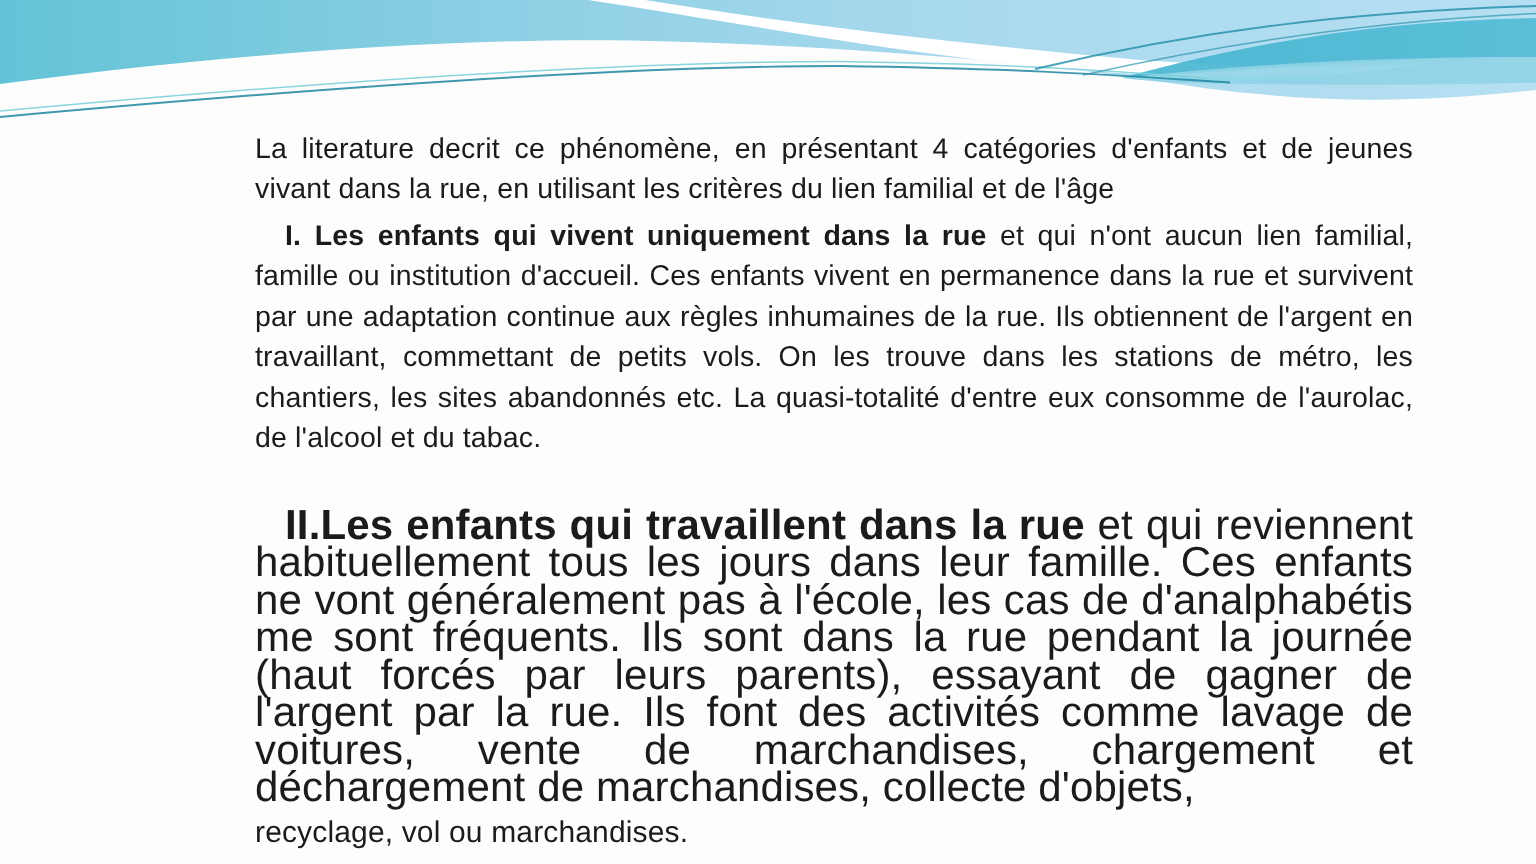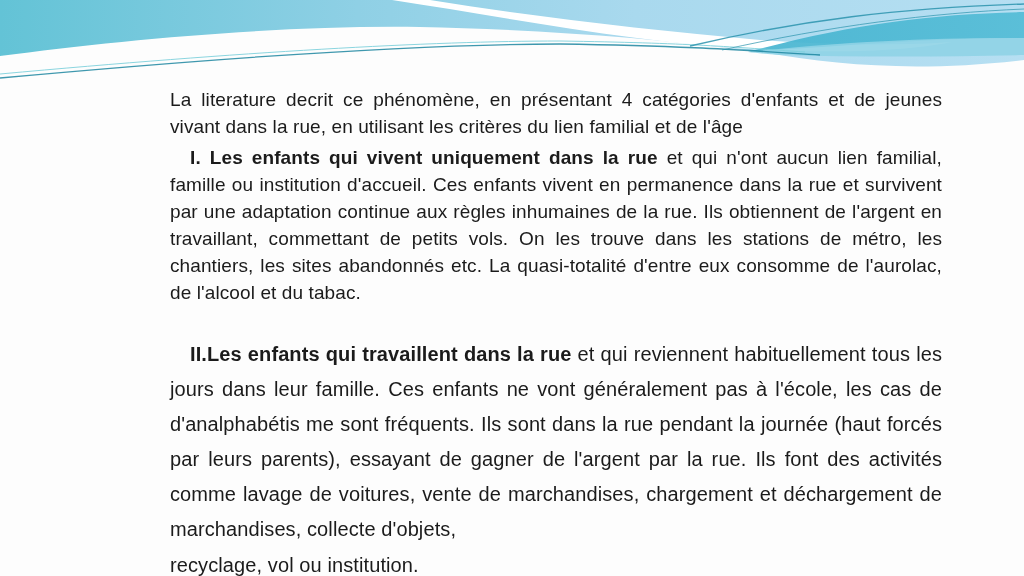--- a/index.html
+++ b/index.html
@@ -22,21 +22,21 @@
   }
   .content p{
     margin:0;
     text-align:justify;
     font-size:19px;
     line-height:27px;
     letter-spacing:0.1px;
   }
   .content p b{font-weight:bold;margin-left:20px;}
   p.cat1{margin-top:4px;}
-  p.cat2{margin-top:31px;font-size:20px;line-height:35px;}
+  p.cat2{margin-top:31px;font-size:28px;line-height:25px;}
   p.cat2-cont{margin-top:5px;font-size:20px;text-align:left;}
 </style>
 </head>
 <body>
 
 <div class="slide">
 
   <svg class="wave-header" viewBox="0 0 1024 100" preserveAspectRatio="none" aria-hidden="true">
     <defs>
       <linearGradient id="skyGrad" x1="0" y1="0" x2="1" y2="0">
@@ -66,16 +66,16 @@
   </svg>
 
   <div class="content">
 
     <p>La literature decrit  ce phénomène, en présentant 4  catégories d'enfants et de jeunes vivant dans la rue, en utilisant les critères du lien familial et de l'âge</p>
 
     <p class="cat1"><b>I. Les enfants qui vivent uniquement dans la rue</b><span> et qui n'ont aucun lien familial,  famille ou institution d'accueil. Ces enfants vivent en permanence dans la rue et survivent par une adaptation continue aux règles inhumaines de la rue. Ils obtiennent de l'argent en travaillant, commettant de petits vols.  On les trouve dans  les stations de métro, les chantiers, les sites abandonnés etc. La quasi-totalité d'entre eux consomme de l'aurolac, de l'alcool et du tabac.</span></p>
 
     <p class="cat2"><b>II.Les enfants qui travaillent dans  la rue</b><span> et qui reviennent habituellement tous les jours dans leur famille. Ces enfants ne vont généralement pas à l'école, les cas de d'analphabétis me sont fréquents. Ils sont dans  la  rue pendant  la journée (haut forcés par leurs parents), essayant de gagner de l'argent par la rue. Ils font  des  activités comme lavage de voitures, vente de marchandises,  chargement et déchargement de marchandises, collecte d'objets,</span></p>
 
-    <p class="cat2-cont">recyclage, vol ou institution.</p>
+    <p class="cat2-cont">recyclage, vol ou marchandises.</p>
 
   </div>
 </div>
 
 </body></html>

